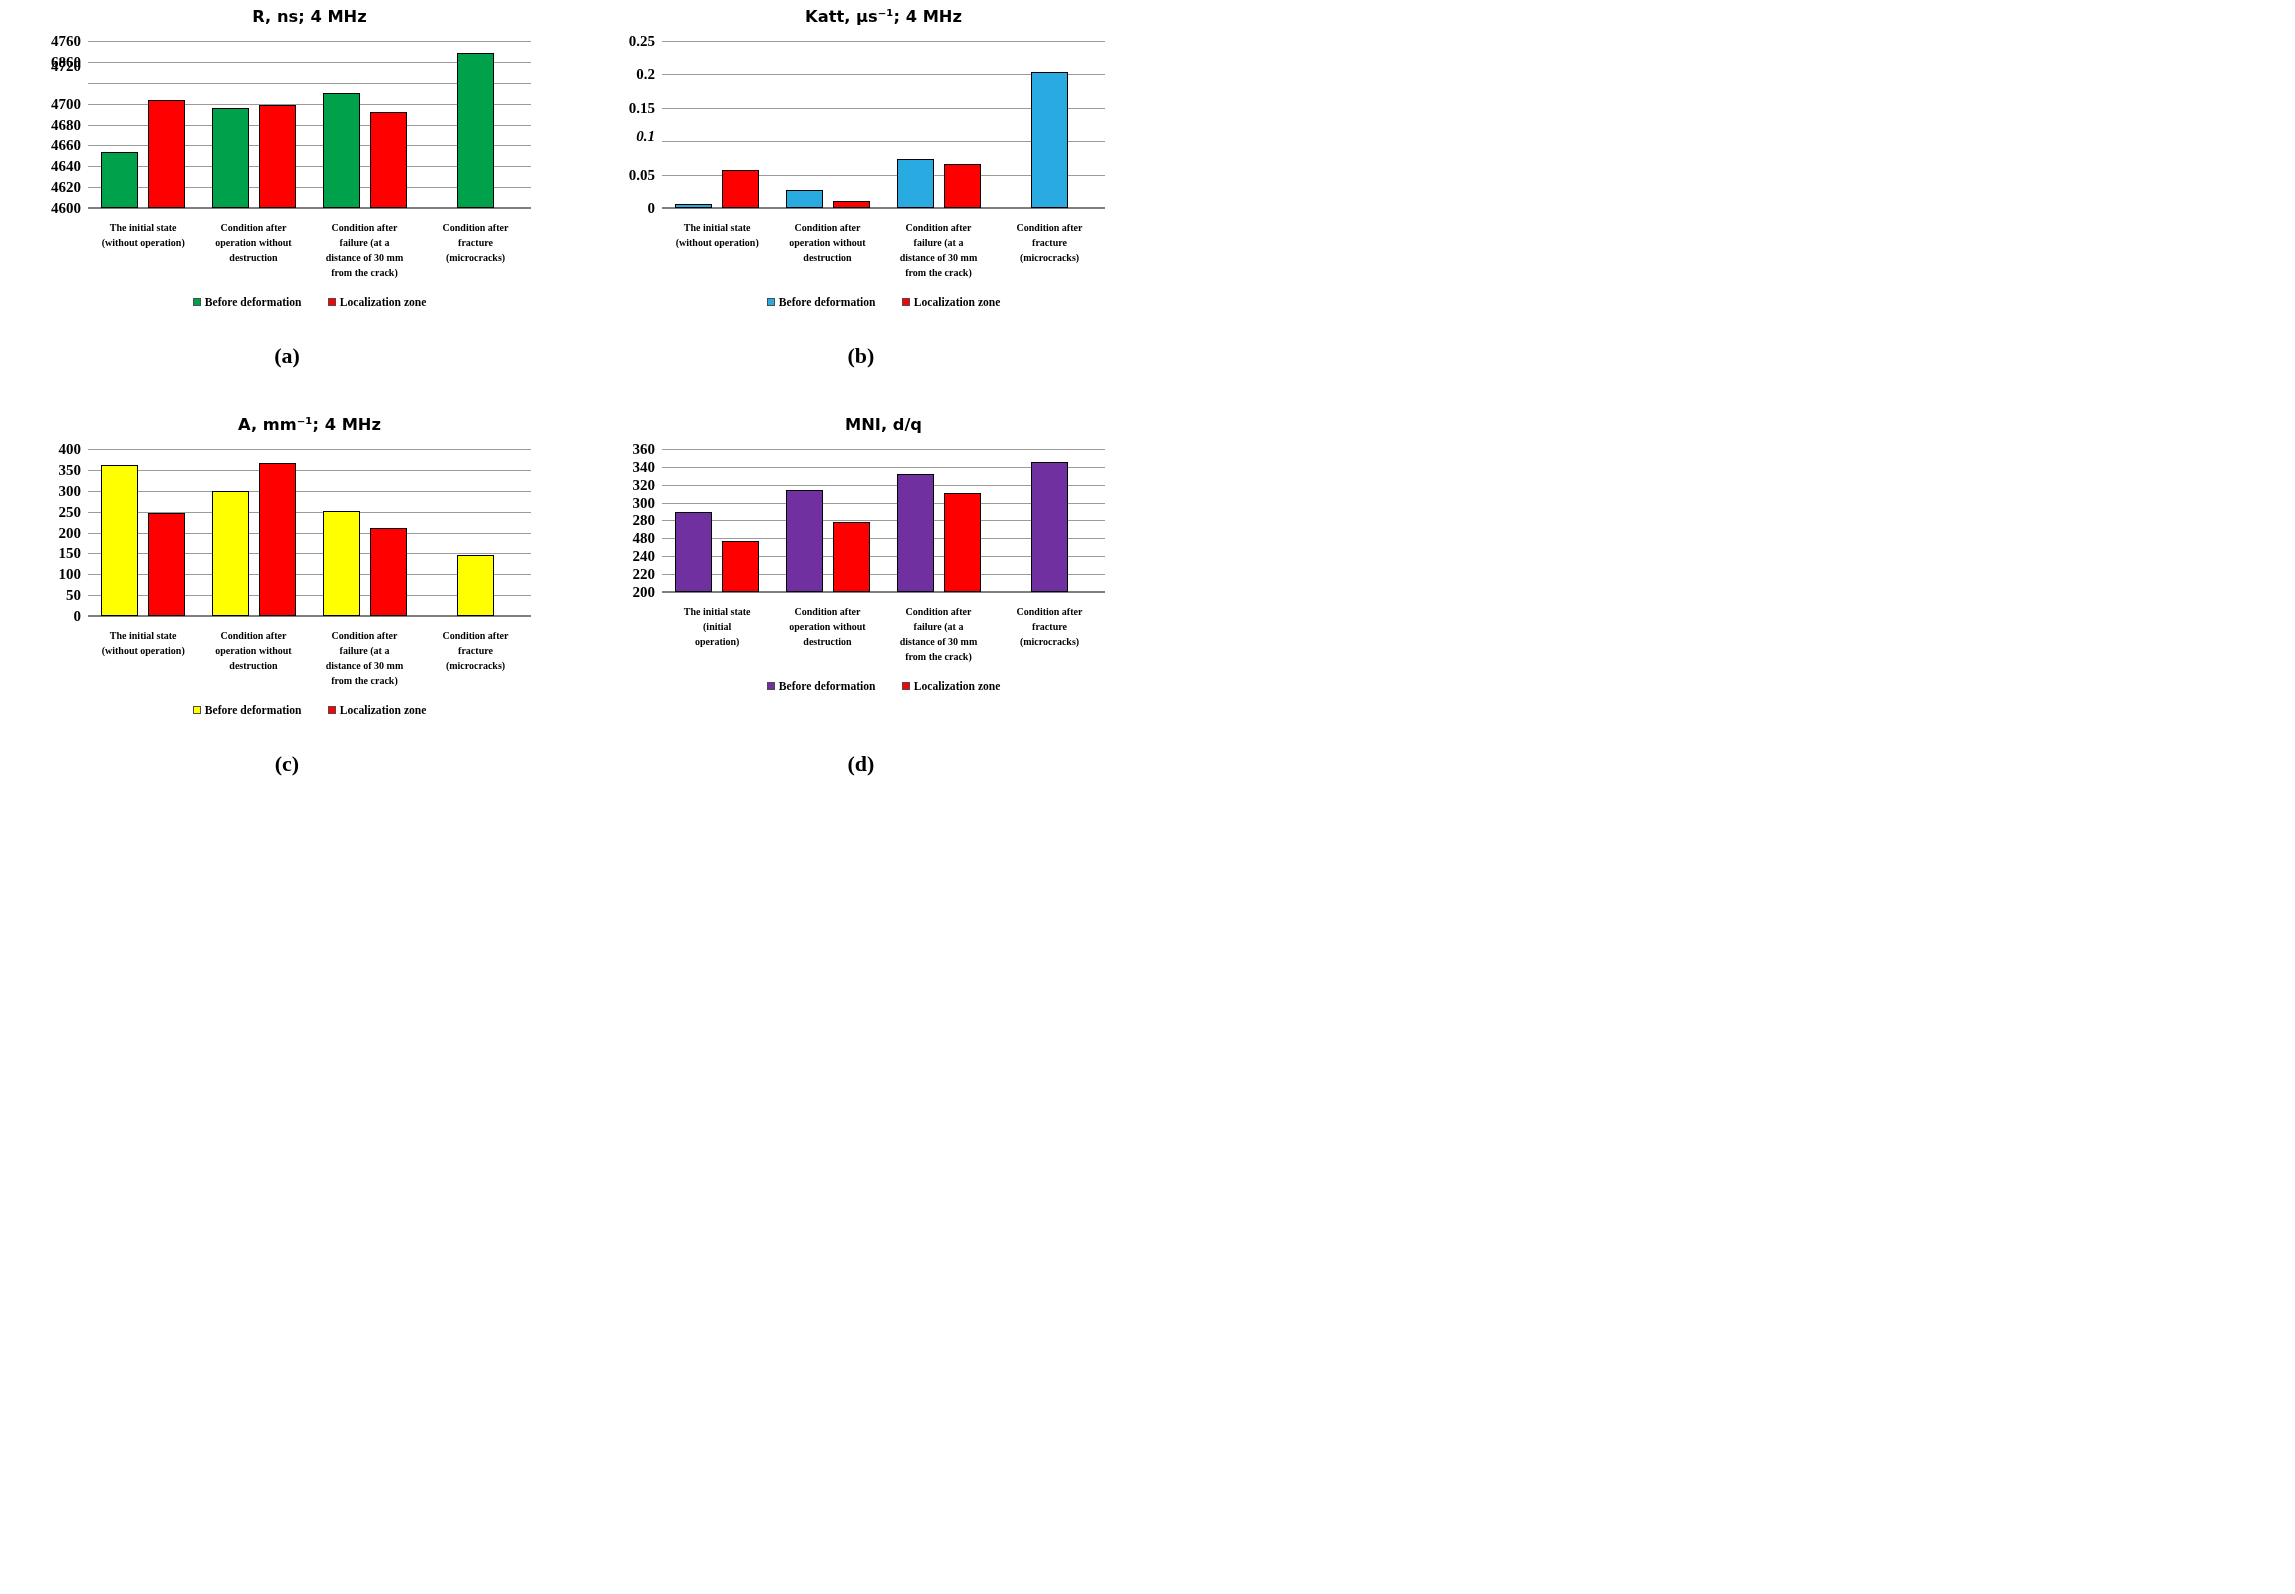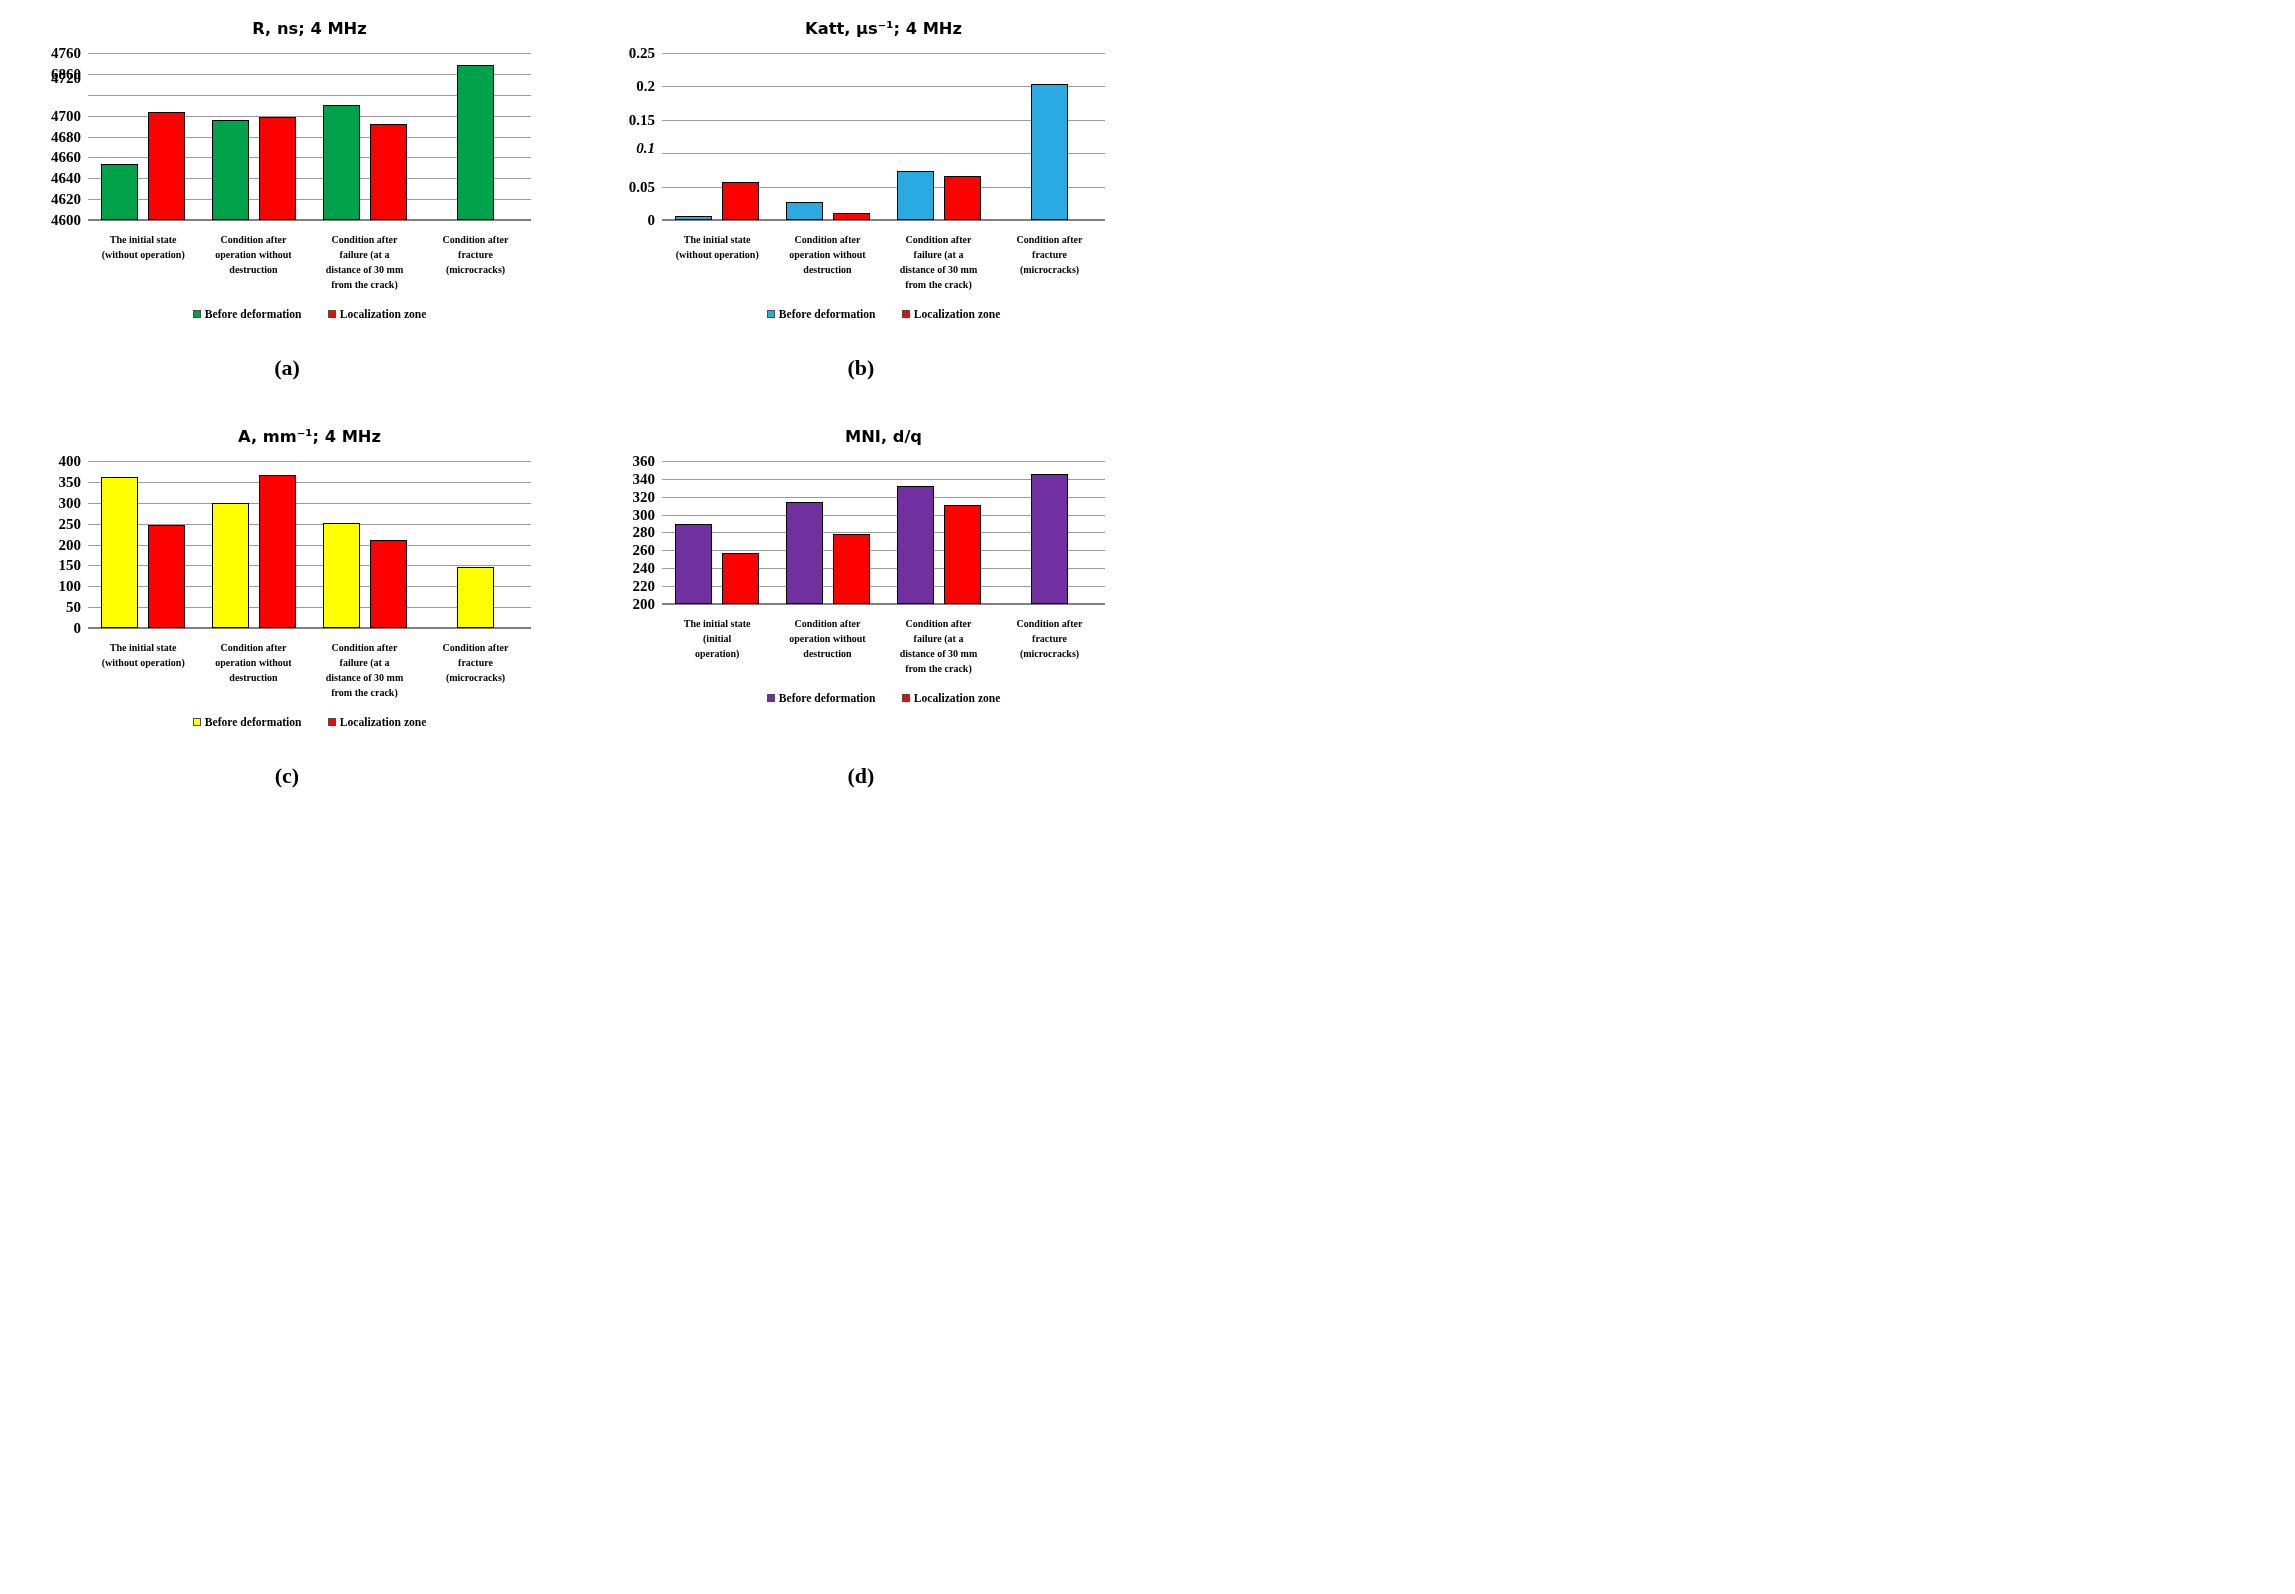--- a/index.html
+++ b/index.html
@@ -1,21 +1,21 @@
 <!DOCTYPE html>
 <html style="font-size:9.3px"><head>
 <meta charset="utf-8">
 <style>
   html,body{margin:0;padding:0;background:#ffffff;}
   .page{
     width:1148px;height:797px;background:#ffffff;
     display:grid;grid-template-columns:574px 574px;grid-template-rows:408px 390px;
     font-family:"Liberation Serif","DejaVu Serif",serif;color:#000;
   }
-  .panel{width:486px;margin:12px auto;}
+  .panel{width:486px;margin:0 auto;}
   .chart-title{
     margin:7px 0 15px 44px;width:443px;text-align:center;
     font-family:"DejaVu Sans","Liberation Sans",sans-serif;
     font-size:16.3px;font-weight:bold;letter-spacing:0px;
   }
   .plot-wrap{display:flex;}
   .yaxis{position:relative;width:44px;height:167px;flex:none;}
   .plot{position:relative;width:443px;height:167px;flex:none;}
   .panel-d .yaxis,.panel-d .plot{height:143px;}
   .ytick{
@@ -246,21 +246,21 @@
 
   <section class="panel panel-d">
     <h2 class="chart-title">MNI, d/q</h2>
     <div class="plot-wrap">
       <div class="yaxis">
           <div class="ytick" style="top: -7px;">360</div>
           <div class="ytick" style="top: 11px;">340</div>
           <div class="ytick" style="top: 29px;">320</div>
           <div class="ytick" style="top: 47px;">300</div>
           <div class="ytick" style="top: 64px;">280</div>
-          <div class="ytick" style="top: 82px;">260</div>
+          <div class="ytick" style="top: 82px;">480</div>
           <div class="ytick" style="top: 100px;">240</div>
           <div class="ytick" style="top: 118px;">220</div>
           <div class="ytick" style="top: 136px;">200</div>
         </div>
       <div class="plot">
           <div class="gridline" style="top: 0px;"></div>
           <div class="gridline" style="top: 18px;"></div>
           <div class="gridline" style="top: 36px;"></div>
           <div class="gridline" style="top: 54px;"></div>
           <div class="gridline" style="top: 71px;"></div>

